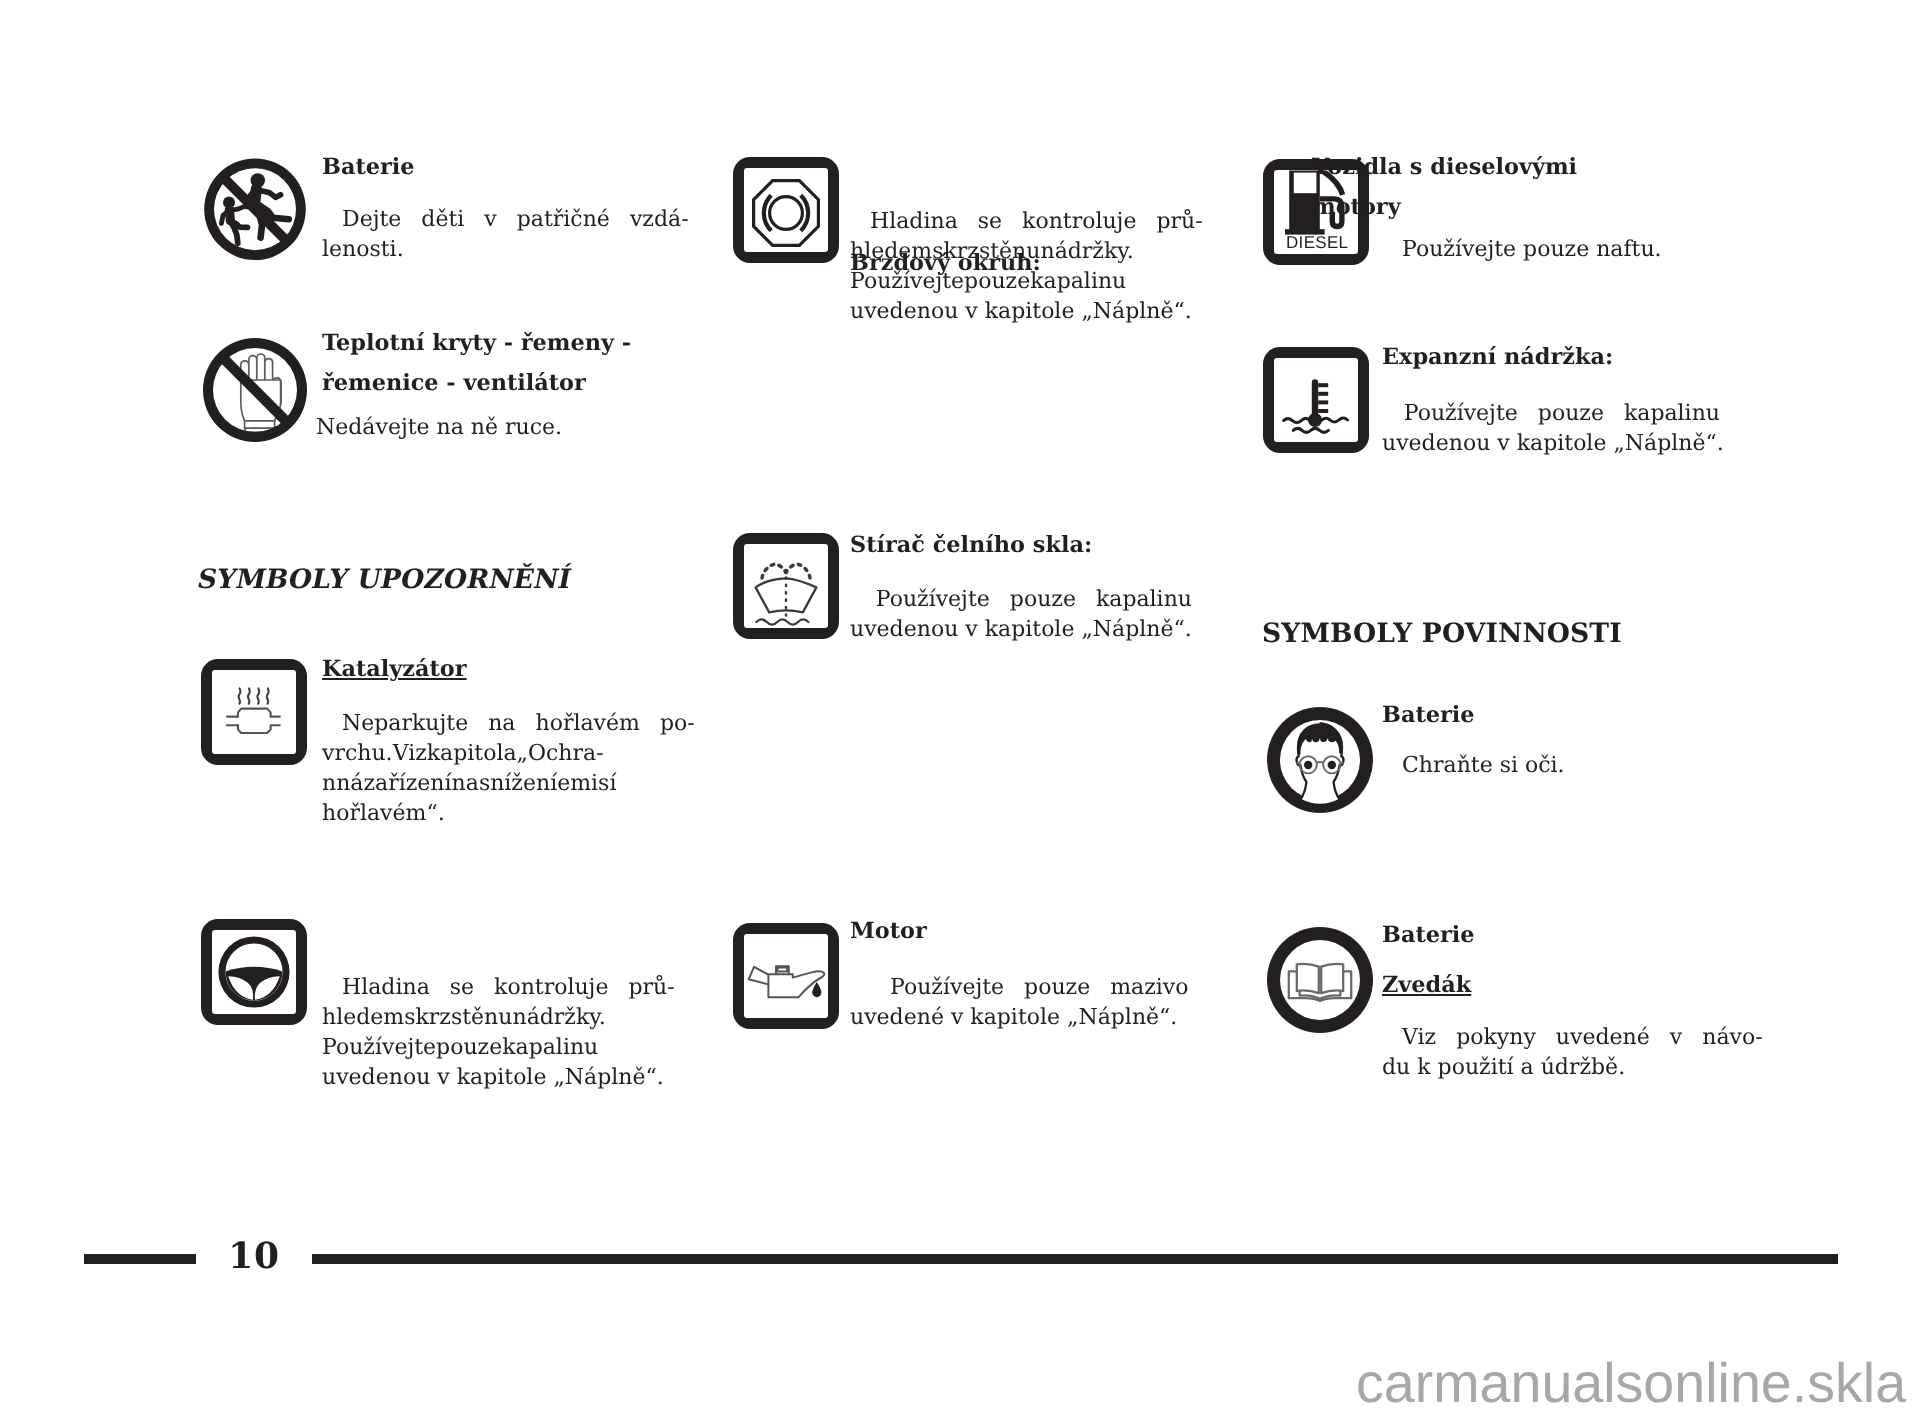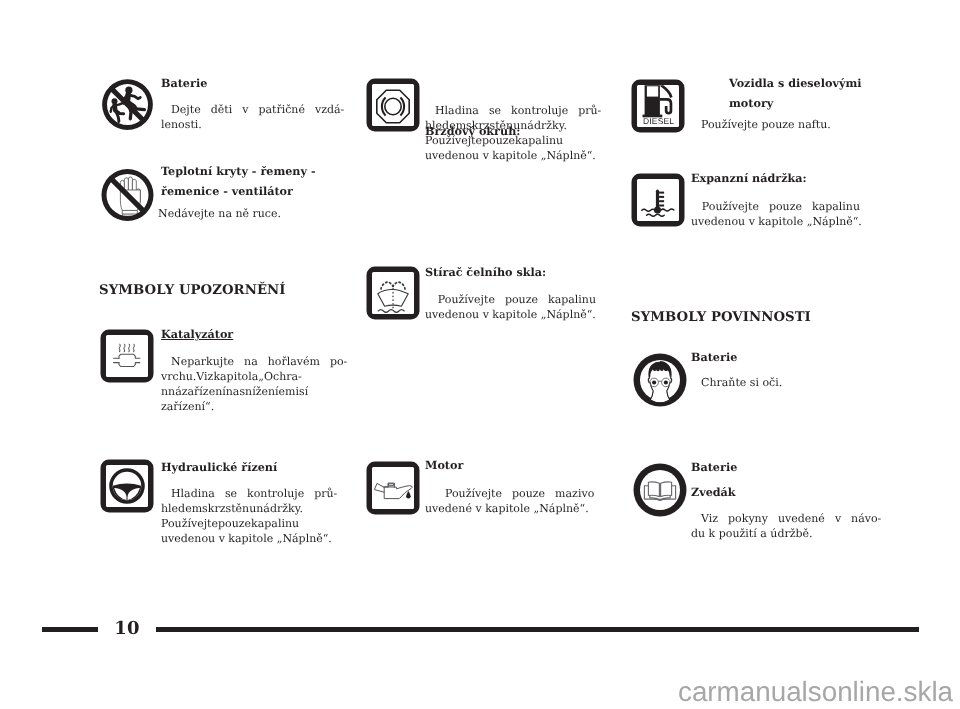--- a/index.html
+++ b/index.html
@@ -85,21 +85,21 @@
         <rect x="25.9" y="5.8" width="5.2" height="46.4" transform="rotate(-45 28.5 29.0)"></rect>
       </g>
     </svg>
   </div>
   <div class="ttl" style="left:161px;top:162px;width:170px;">Teplotní kryty - řemeny -
 řemenice - ventilátor</div>
   <div class="bdy" style="left:148px;top:207px;width:170px;">
       <span class="ln first">Nedávejte na ně ruce.</span>
     </div>
 
-  <div class="sect" style="left:99px;top:283px;">SYMBOLY UPOZORNĚNÍ</div>
+  <div class="sect" style="left:99px;top:283px;font-style:italic;">SYMBOLY UPOZORNĚNÍ</div>
 
   <div class="ico" style="left:99px;top:328px;">
     <svg width="56" height="56" viewBox="0 0 56 56">
       <rect x="1.5" y="1.5" width="53" height="53" rx="8.5" fill="#231f20"></rect>
       <rect x="7" y="7" width="42" height="42" rx="1.5" fill="#fff"></rect>
       <g fill="none" stroke="#555559" stroke-width="1.05" stroke-linecap="round" stroke-linejoin="round">
         <path d="M19.5 30.3 L20.0 30.3 L20.0 28.2 L21.6 26.3 L34.6 26.3 L36.3 28.2 L36.3 30.3 L40.9 30.3"></path>
         <path d="M20.0 34.6 L20.0 36.7 L21.6 38.5 L34.6 38.5 L36.3 36.7 L36.3 34.6 L40.9 34.6"></path>
         <path d="M14.5 30.3 L19.9 30.3"></path>
         <path d="M14.5 34.6 L20.0 34.6"></path>
@@ -127,38 +127,37 @@
         <span>kapitola</span>
         <span>„Ochra-</span>
       </span>
       <span class="ln j">
         <span>nná</span>
         <span>zařízení</span>
         <span>na</span>
         <span>snížení</span>
         <span>emisí</span>
       </span>
-      <span class="ln">zařízení“.</span>
+      <span class="ln">hořlavém“.</span>
     </div>
 
   <div class="ico" style="left:99px;top:458px;">
     <svg width="56" height="56" viewBox="0 0 56 56">
       <rect x="1.5" y="1.5" width="53" height="53" rx="8.5" fill="#231f20"></rect>
       <rect x="7" y="7" width="42" height="42" rx="1.5" fill="#fff"></rect>
       <g fill="#231f20">
         <path d="M28 10.2a17.8 17.8 0 1 0 0 35.6 17.8 17.8 0 0 0 0-35.6zm0 3.5a14.3 14.3 0 1 1 0 28.6 14.3 14.3 0 0 1 0-28.6z"></path>
         <path d="M28 25.4 a45 45 0 0 1 14.2 2.3 a14.3 14.3 0 0 1 -14.2 14.6 a14.3 14.3 0 0 1 -14.2 -14.6 a45 45 0 0 1 14.2 -2.3 z"></path>
       </g>
       <g fill="#fff">
         <path d="M15.1 30.1 q6.1 0.2 9.8 3.3 q3.2 2.8 2.6 8.5 q-8.9 -1.3 -12.4 -11.8 z"></path>
         <path d="M40.9 30.1 q-6.1 0.2 -9.8 3.3 q-3.2 2.8 -2.6 8.5 q8.9 -1.3 12.4 -11.8 z"></path>
       </g>
     </svg>
   </div>
-  <div class="ttl" style="left:161px;top:458px;width:170px;">Hydraulické řízení</div>
   <div class="bdy" style="left:161px;top:487px;width:170px;">
       <span class="ln first j">
         <span style="width: 10px;"></span>
         <span>Hladina</span>
         <span>se</span>
         <span>kontroluje</span>
         <span>prů-</span>
       </span>
       <span class="ln j">
         <span>hledem</span>
@@ -281,21 +280,21 @@
         <path d="M30.2 7.2 L33.4 7.2 Q41.0 12.7 42.6 19.0 L40.0 19.9 Q38.4 13.9 30.6 8.6 Z"></path>
 
         <path d="M29.9 20.1 L37.0 20.1 Q42.3 20.2 42.3 25.2 L42.3 32.8 Q42.3 36.6 38.6 36.6 Q34.8 36.6 34.8 32.8 L34.8 27.9 L37.5 27.9 L37.5 32.8 Q37.5 33.9 38.6 33.9 Q39.6 33.9 39.6 32.8 L39.6 25.4 Q39.6 22.7 36.8 22.7 L29.9 22.7 Z"></path>
       </g>
       <g fill="#fff">
         <rect x="16.9" y="8.3" width="11.3" height="10.3"></rect>
       </g>
       <text x="28.6" y="46.0" text-anchor="middle" font-family="'Liberation Sans',sans-serif" font-size="8.5" font-weight="400" fill="#231f20" letter-spacing="0.15">DIESEL</text>
     </svg>
   </div>
-  <div class="ttl" style="left:729px;top:74px;width:169px;">Vozidla s dieselovými
+  <div class="ttl" style="left:656px;top:74px;width:169px;">Vozidla s dieselovými
 motory</div>
   <div class="bdy" style="left:691px;top:118px;width:169px;">
       <span class="ln first">Používejte pouze naftu.</span>
     </div>
 
   <div class="ico" style="left:630px;top:172px;">
     <svg width="56" height="56" viewBox="0 0 56 56">
       <rect x="1.5" y="1.5" width="53" height="53" rx="8.5" fill="#231f20"></rect>
       <rect x="7" y="7" width="42" height="42" rx="1.5" fill="#fff"></rect>
       <g fill="#231f20">
@@ -359,21 +358,21 @@
 
         <path d="M12.4 23.7 L17.8 23.7 L17.8 35.8 Q23.3 35.3 28.0 37.4 Q32.7 35.3 38.2 35.8 L38.2 23.7 L43.6 23.7 L43.6 37.1 L35.4 37.1 Q31.0 37.1 28.0 38.5 Q25.0 37.1 20.6 37.1 L12.4 37.1 Z"></path>
 
         <path d="M16.4 20.2 Q21.8 19.3 27.4 21.3 L27.4 34.6 Q21.8 32.6 16.4 33.5 Z"></path>
 
         <path d="M39.6 20.2 Q34.2 19.3 28.6 21.3 L28.6 34.6 Q34.2 32.6 39.6 33.5 Z"></path>
       </g>
     </svg>
   </div>
   <div class="ttl" style="left:691px;top:458px;width:169px;">Baterie</div>
-  <div class="ttl" style="left:691px;top:483px;width:169px;">Zvedák</div>
+  <div class="ttl" style="left:691px;top:483px;width:169px;text-decoration:underline;">Zvedák</div>
   <div class="bdy" style="left:691px;top:512px;width:169px;">
       <span class="ln first j">
         <span style="width: 10px;"></span>
         <span>Viz</span>
         <span>pokyny</span>
         <span>uvedené</span>
         <span>v</span>
         <span>návo-</span>
       </span>
       <span class="ln">du k použití a údržbě.</span>

